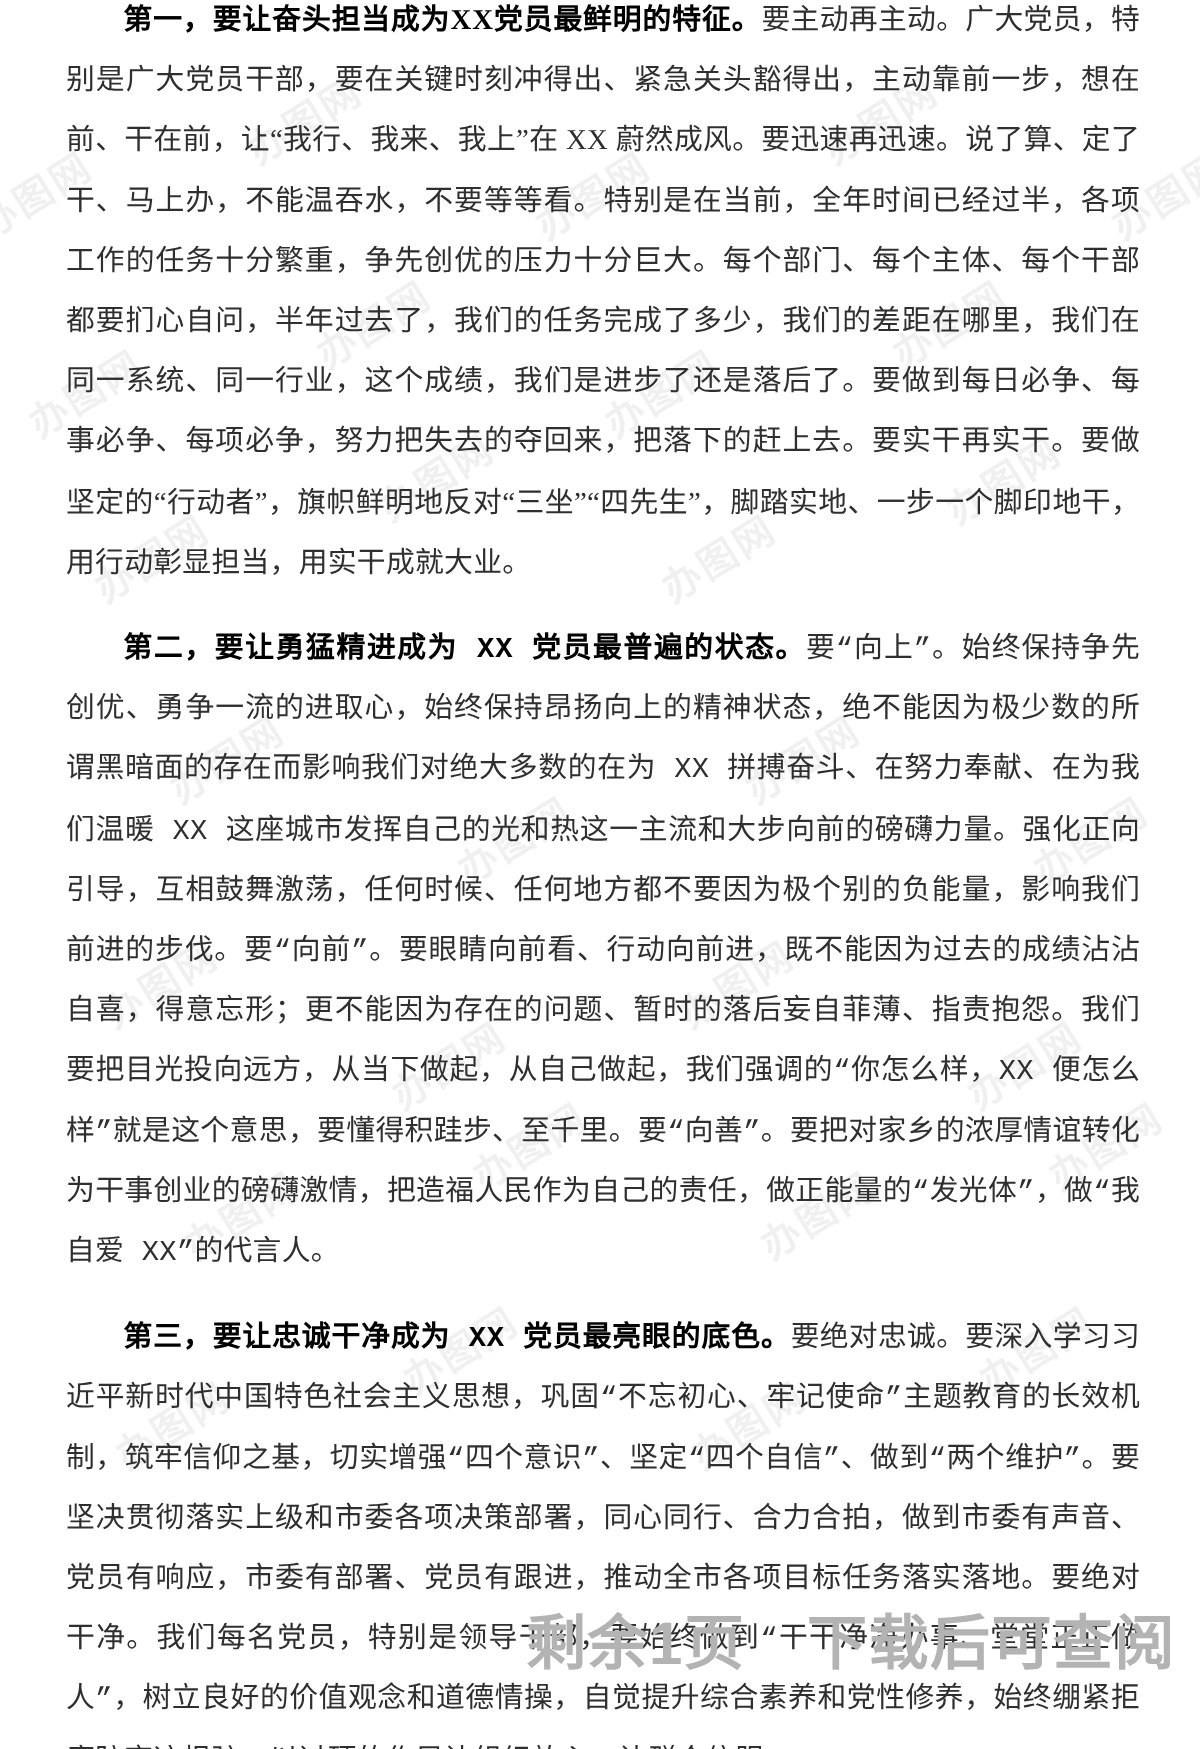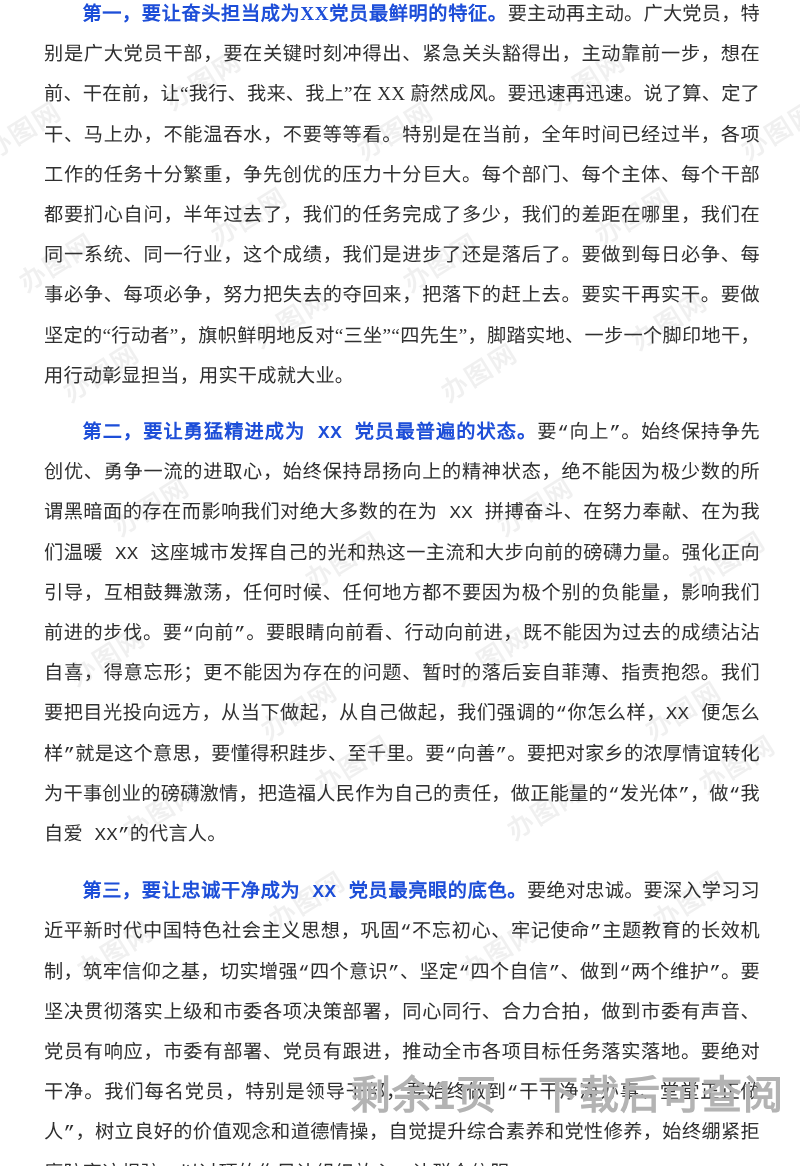--- a/index.html
+++ b/index.html
@@ -54,21 +54,21 @@
     text-justify: inter-ideograph;
     text-indent: 2em;
     letter-spacing: 0.2px;
   }
   .para + .para {
     margin-top: 17px;
     font-family: Liberation Mono, monospace;
   }
   .para b, .para strong {
     font-weight: 700;
-    color: #1d4ed8;
+    color: #000000;
     letter-spacing: 0.6px;
   }
 
   
   #teaser {
     position: absolute;
     left: 0;
     right: 16px;
     top: 1063px;
     z-index: 3;

